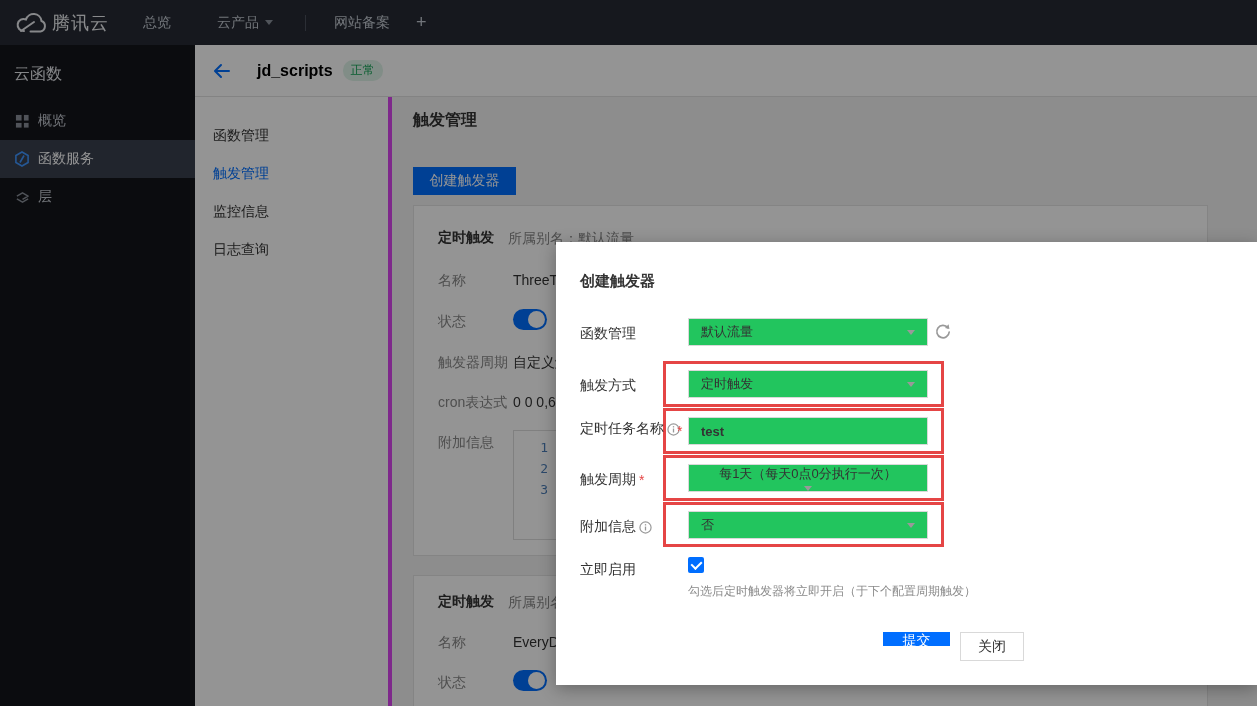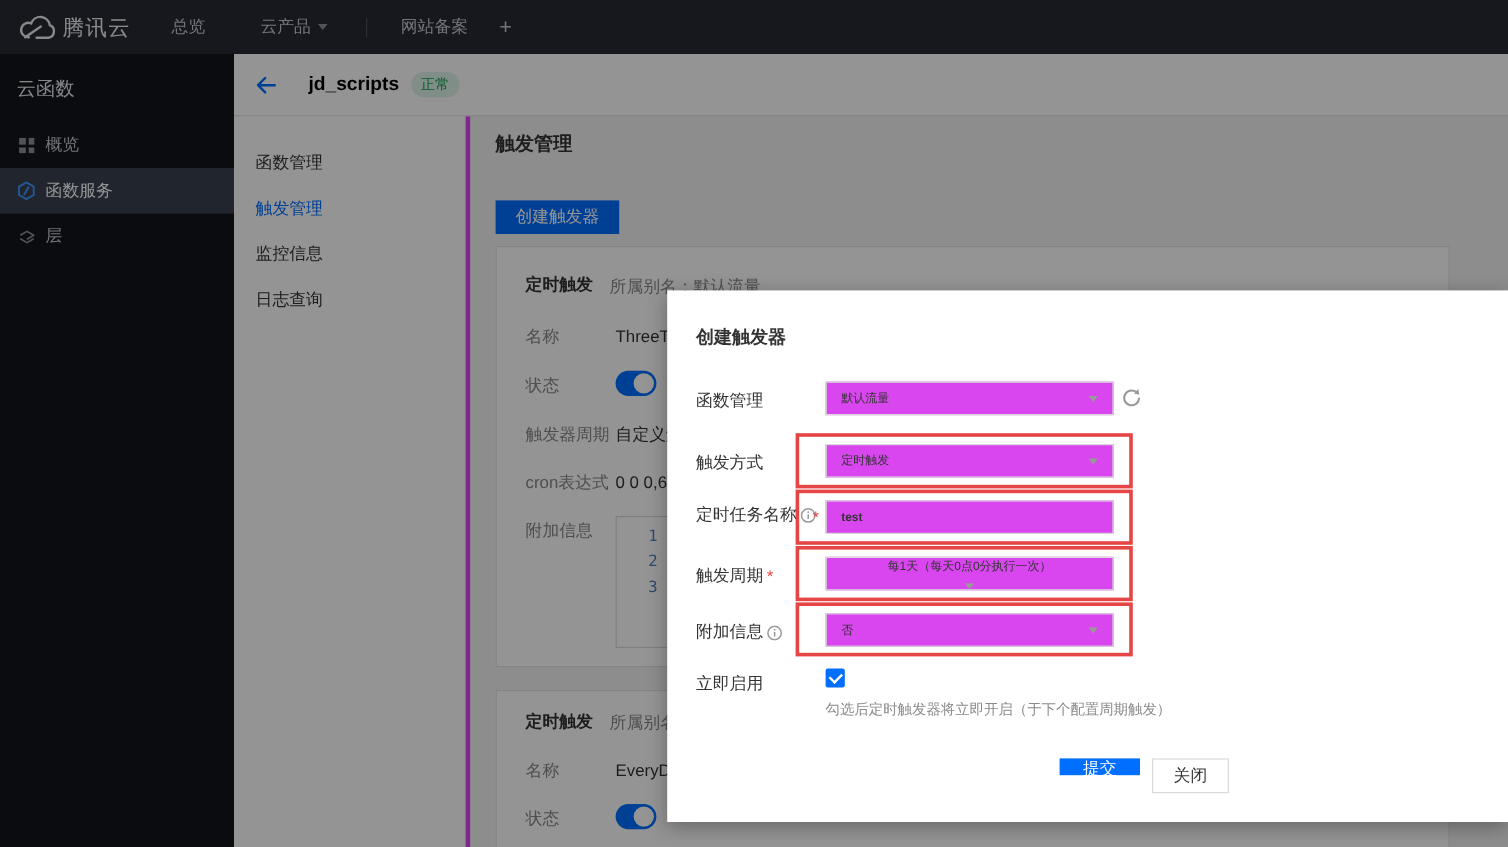--- a/index.html
+++ b/index.html
@@ -57,21 +57,21 @@
 
   .code-box { position:absolute; left:99px; top:224px; width:330px; height:110px; border:1px solid #dcdcdc; background:#fff; padding:6px 0; }
   .code-line { font-family:"DejaVu Sans Mono","Liberation Mono",monospace; font-size:13px; line-height:21px; color:#4d7fb8; text-align:right; width:34px; }
 
   
   .overlay { position:absolute; left:0; top:0; width:1257px; height:706px; background:rgba(0,0,0,0.42); z-index:50; }
   .modal { position:absolute; left:556px; top:242px; width:701px; height:443px; background:#fff; z-index:100; box-shadow:0 4px 16px rgba(0,0,0,0.3); }
   .modal-title { position:absolute; left:24px; top:30px; font-size:15px; font-weight:bold; color:#333; }
   .m-label { position:absolute; left:24px; font-size:14px; color:#333; display:flex; align-items:center; gap:3px; }
   .required { color:#e54545; }
-  .select-box, .text-input { position:absolute; left:132px; width:240px; height:28px; border:1px solid #d9d9d9; background:#d946ef; font-size:10px; color:#333; display:flex; align-items:center; padding:0 12px; cursor:pointer; }
+  .select-box, .text-input { position:absolute; left:132px; width:240px; height:28px; border:1px solid #d9d9d9; background:#22c55e; font-size:13px; color:#333; display:flex; align-items:center; padding:0 12px; cursor:pointer; }
   .select-box .sel-text { flex:1; overflow:hidden; white-space:nowrap; }
   .select-box .caret { width:0; height:0; border-left:4px solid transparent; border-right:4px solid transparent; border-top:5px solid #999; }
   .text-input { font-family:"Liberation Sans","DejaVu Sans",sans-serif; outline:none;font-weight:bold; }
   .red-frame { position:absolute; left:107px; width:281px; height:46px; border:3px solid #e54545; pointer-events:none; }
   .task-star { position:absolute; left:121px; top:181px; color:#e54545; font-size:14px; }
   .refresh-btn { position:absolute; left:377px; top:80px; width:20px; height:20px; cursor:pointer; display:flex; align-items:center; justify-content:center; }
   .checkbox { position:absolute; left:132px; top:315px; width:16px; height:16px; background:#006eff; border-radius:2px; cursor:pointer; }
   .checkbox::after { content:""; position:absolute; left:5px; top:2px; width:5px; height:8px; border:solid #fff; border-width:0 2px 2px 0; transform:rotate(45deg); }
   .enable-hint { position:absolute; left:132px; top:341px; font-size:12px; color:#8a8a8a; }
   .btn-submit { position:absolute; left:327px; top:390px; width:67px; height:14px; background:#006eff; color:#fff; border:none; font-size:14px; cursor:pointer;text-decoration:underline; }

